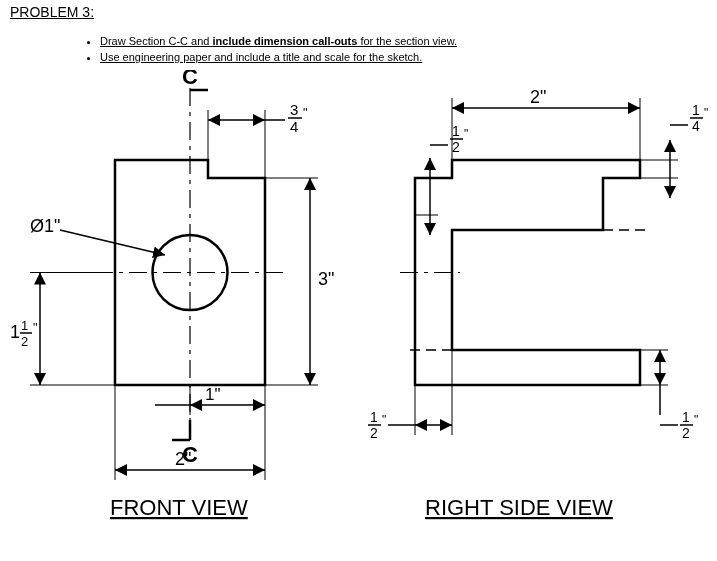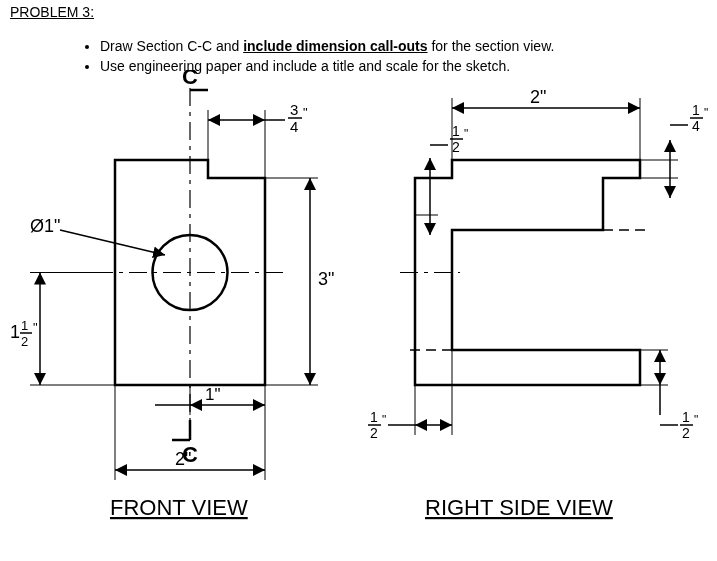--- a/index.html
+++ b/index.html
@@ -20,21 +20,22 @@
     position: absolute;
     left: 10px;
     top: 4px;
     font-size: 14px;
     text-decoration: underline;
   }
   .bullets {
     position: absolute;
     left: 60px;
     top: 24px;
-    font-size: 14px;
+    font-size: 11px;
+    text-decoration: underline;
   }
   .bullets li {
     margin-bottom: 4px;
   }
   .ud { text-decoration: underline; font-weight: bold; }
   .drawing-area {
     position: absolute;
     left: 0;
     top: 70px;
     width: 717px;

